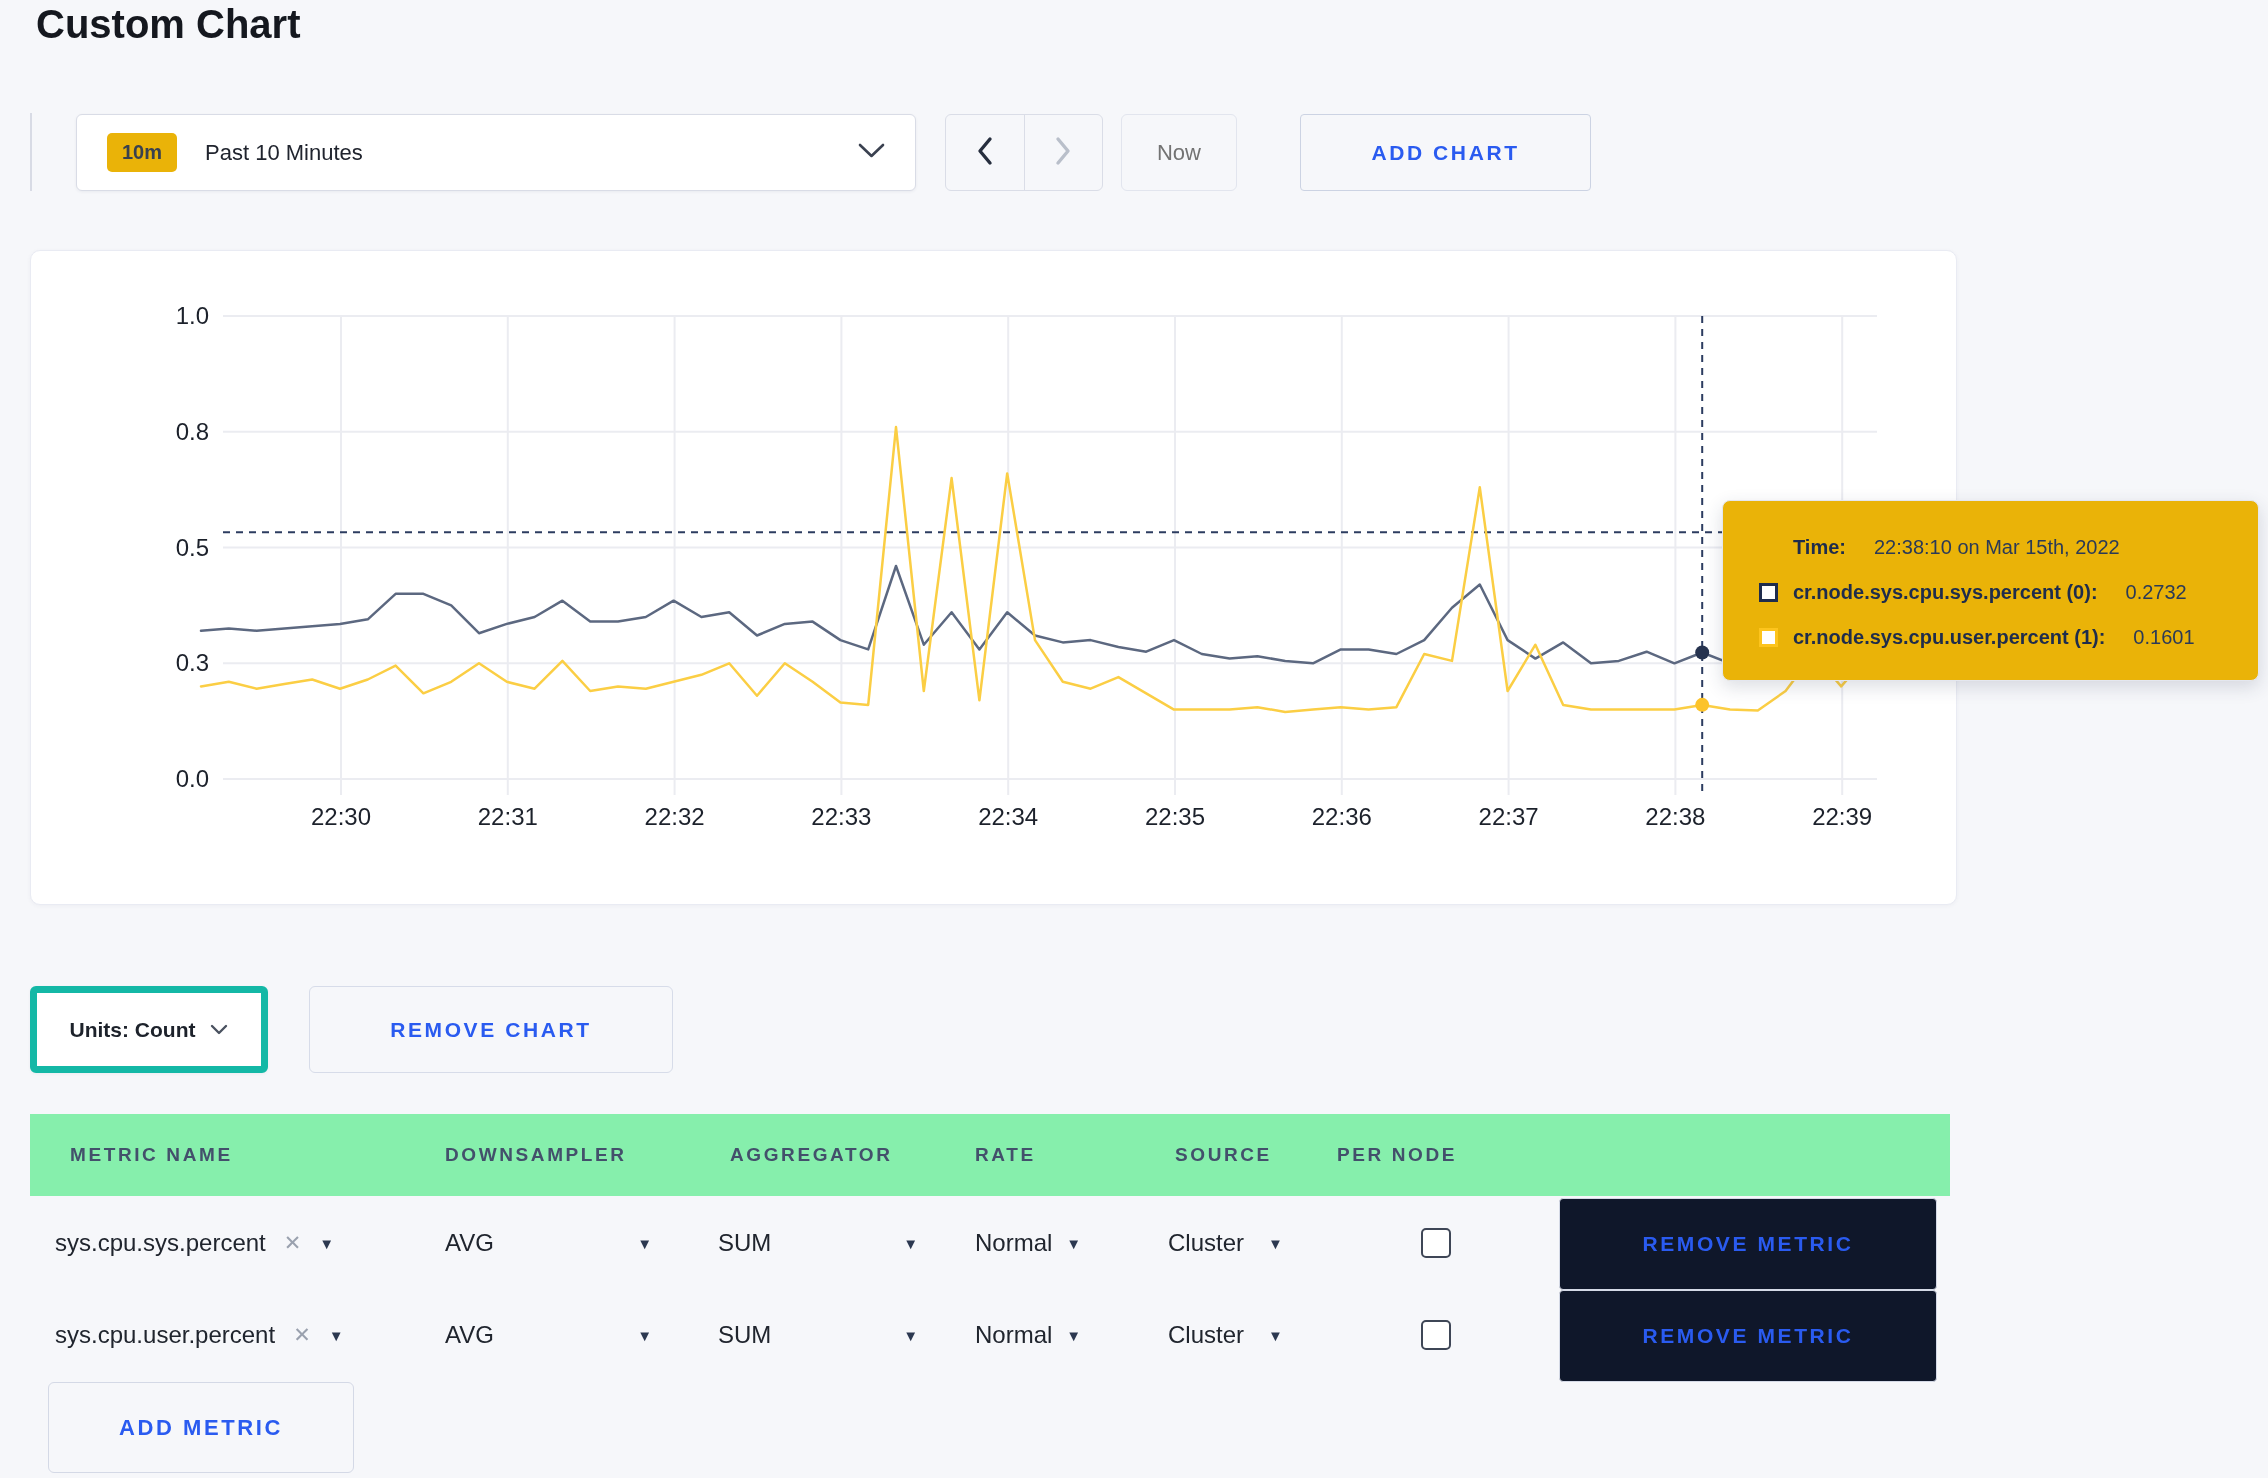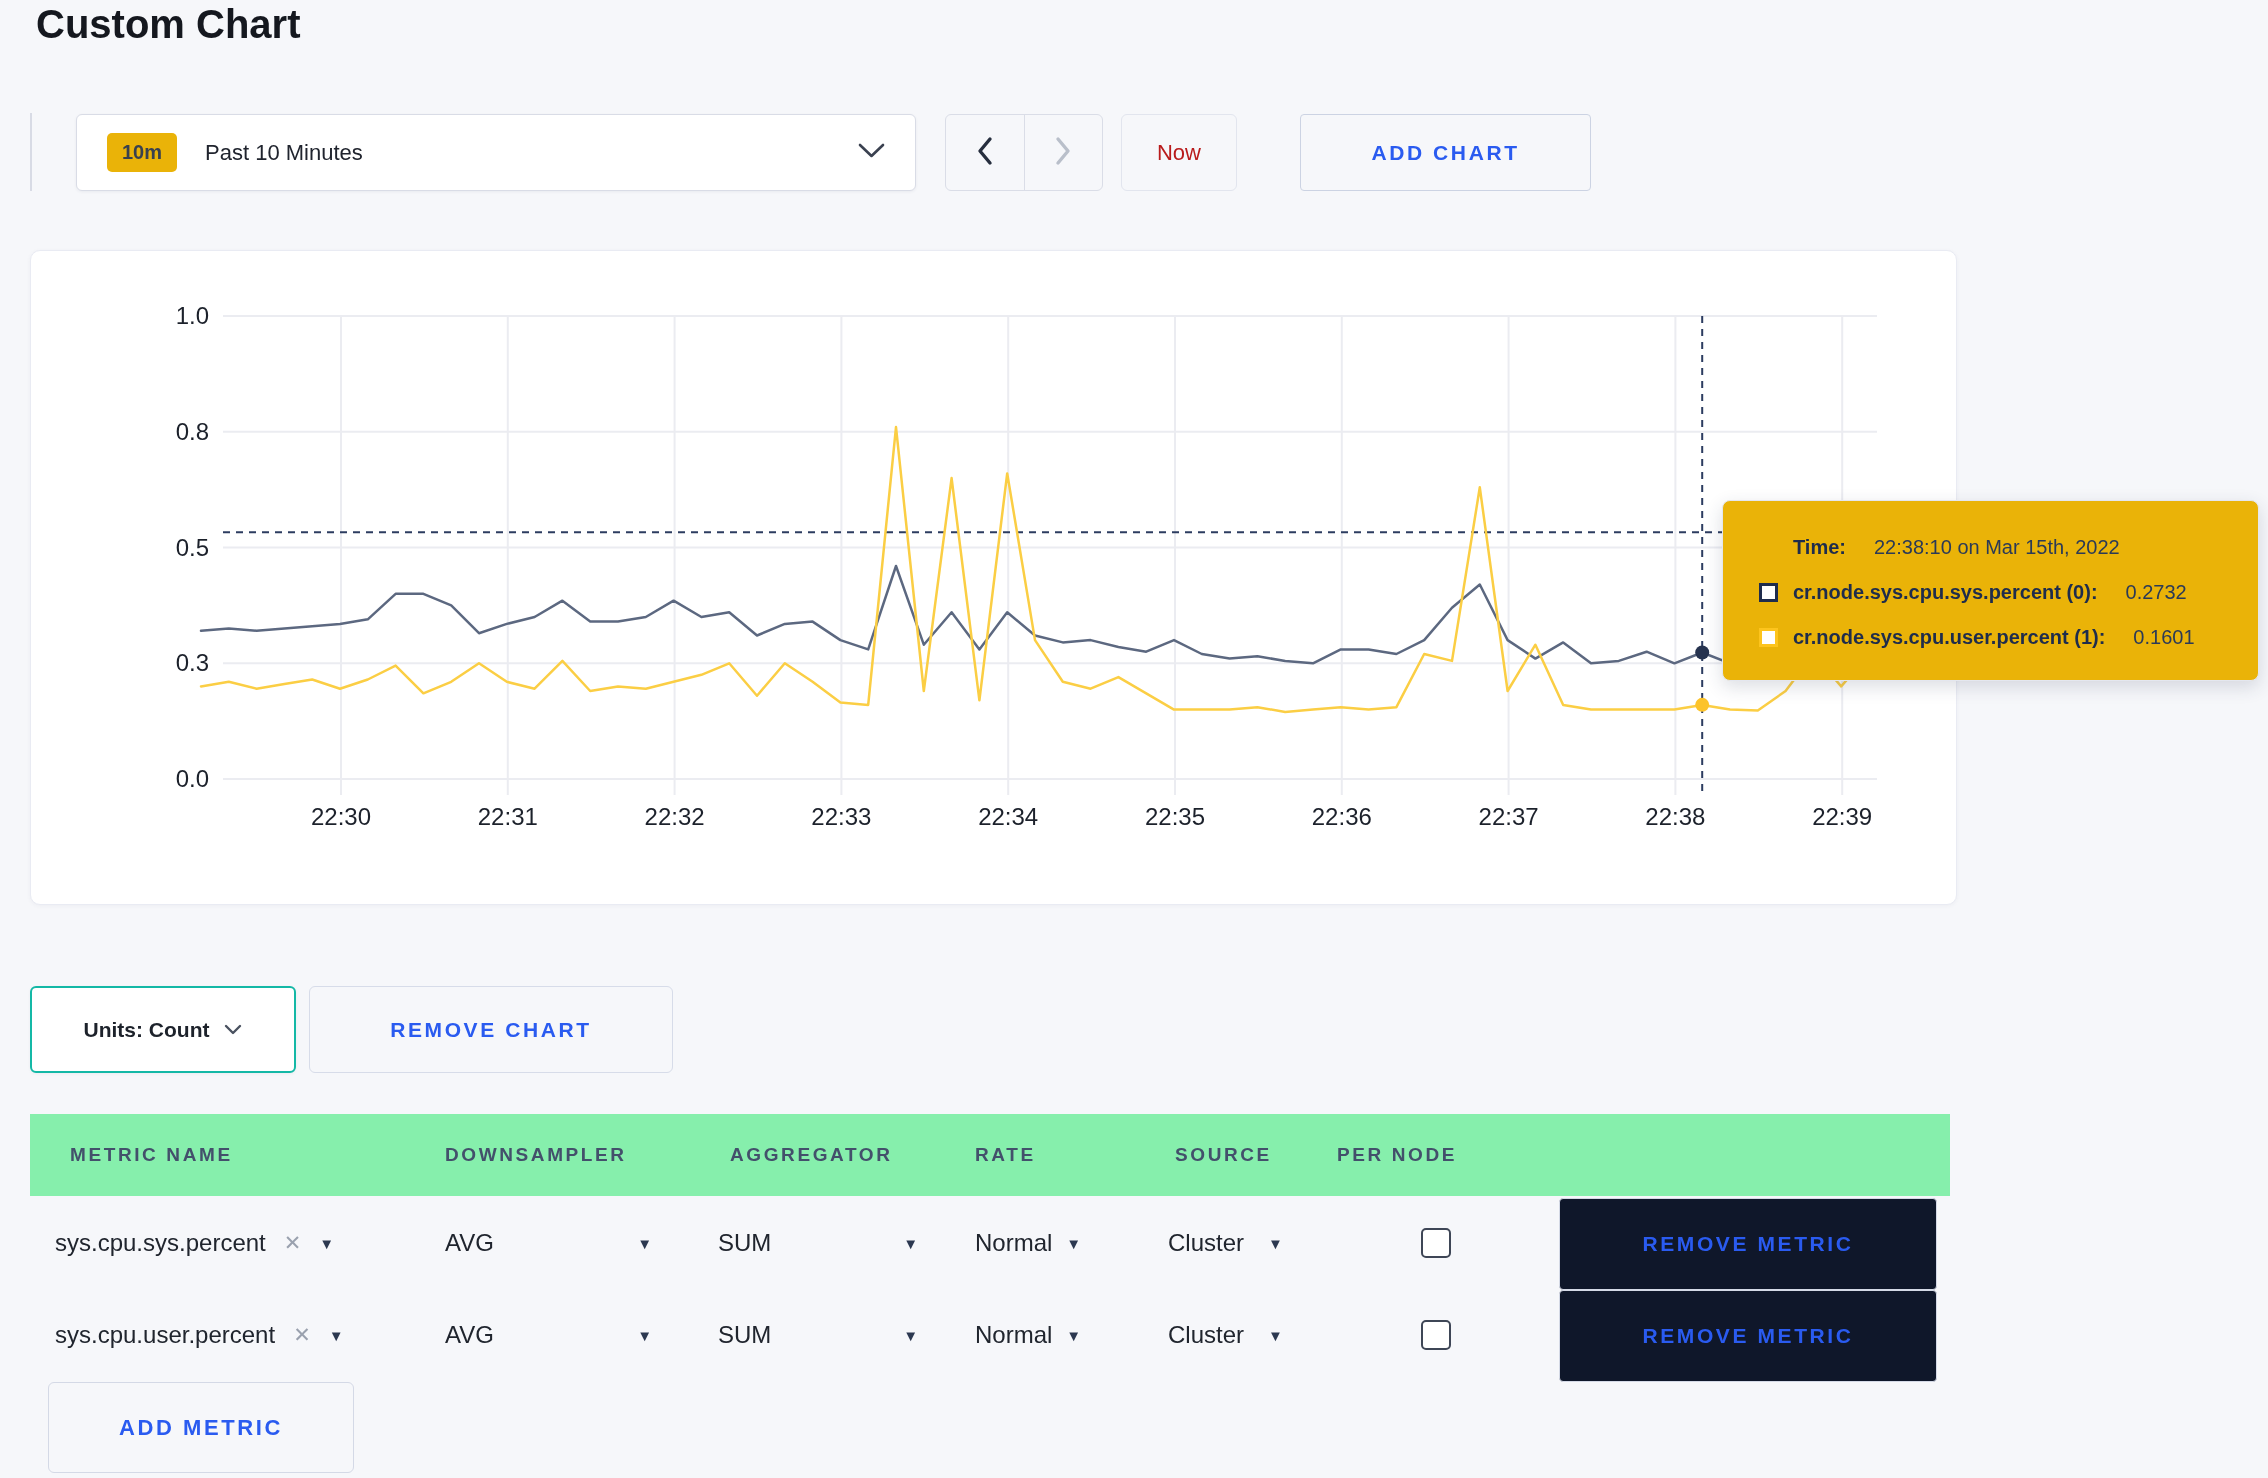--- a/index.html
+++ b/index.html
@@ -20,21 +20,21 @@
     padding:0 30px;box-shadow:0 1px 3px rgba(60,70,100,0.07);cursor:pointer;
   }
   .time-badge{background:#eab308;border-radius:5px;font-size:20px;font-weight:700;color:#39414f;padding:8px 15px;margin-right:28px;}
   .time-label{font-size:22px;color:#20242e;font-weight:500;}
   .time-chevron{margin-left:auto;}
   .arrow-group{left:945px;top:114px;width:158px;height:77px;display:flex;border:1px solid #dadde7;border-radius:6px;}
   .arrow-btn{flex:1;display:flex;align-items:center;justify-content:center;cursor:pointer;}
   .arrow-btn.first{border-right:1px solid #dadde7;}
   .now-btn{
     left:1121px;top:114px;width:116px;height:77px;border:1px solid #e2e5ee;border-radius:6px;
-    color:#b91c1c;font-size:22px;display:flex;align-items:center;justify-content:center;
+    color:#737373;font-size:22px;display:flex;align-items:center;justify-content:center;
   }
   .btn-blue{
     border:1px solid #ccd3e3;border-radius:4px;color:#2a5bf0;font-size:21px;
     letter-spacing:2.6px;font-weight:600;display:flex;align-items:center;justify-content:center;cursor:pointer;
   }
   .add-chart-btn{left:1300px;top:114px;width:291px;height:77px;}
 
   
   .chart-card{
     left:30px;top:250px;width:1927px;height:655px;background:#fff;
@@ -49,21 +49,21 @@
     padding:24px 24px 0 36px;
   }
   .tt-row{display:flex;align-items:center;height:45px;font-size:20px;}
   .tt-swatch{width:13px;height:13px;border:3px solid #1f2c4d;margin-right:15px;flex:none;background:#fff;}
   .tt-swatch.hidden{visibility:hidden;}
   .tt-label{font-weight:700;color:#1e2c4c;white-space:nowrap;}
   .tt-value{margin-left:28px;font-weight:400;color:#2b3a57;}
 
   
   .units-btn{
-    left:30px;top:986px;width:266px;height:87px;background:#fff;border:2px solid #14b8a6;border-radius:6px;
+    left:30px;top:986px;width:238px;height:87px;background:#fff;border:7px solid #14b8a6;border-radius:6px;
     display:flex;align-items:center;justify-content:center;gap:15px;cursor:pointer;
     box-shadow:0 1px 3px rgba(60,70,100,0.06);
   }
   .units-label{font-size:21px;font-weight:700;color:#1d222b;}
   .remove-chart-btn{left:309px;top:986px;width:364px;height:87px;border-radius:6px;border-color:#d7dce9;}
 
   
   .table-header{left:30px;top:1114px;width:1920px;height:82px;background:#86efac;}
   .th-cell{
     position:absolute;top:0;height:82px;line-height:82px;font-size:19px;letter-spacing:2.6px;

